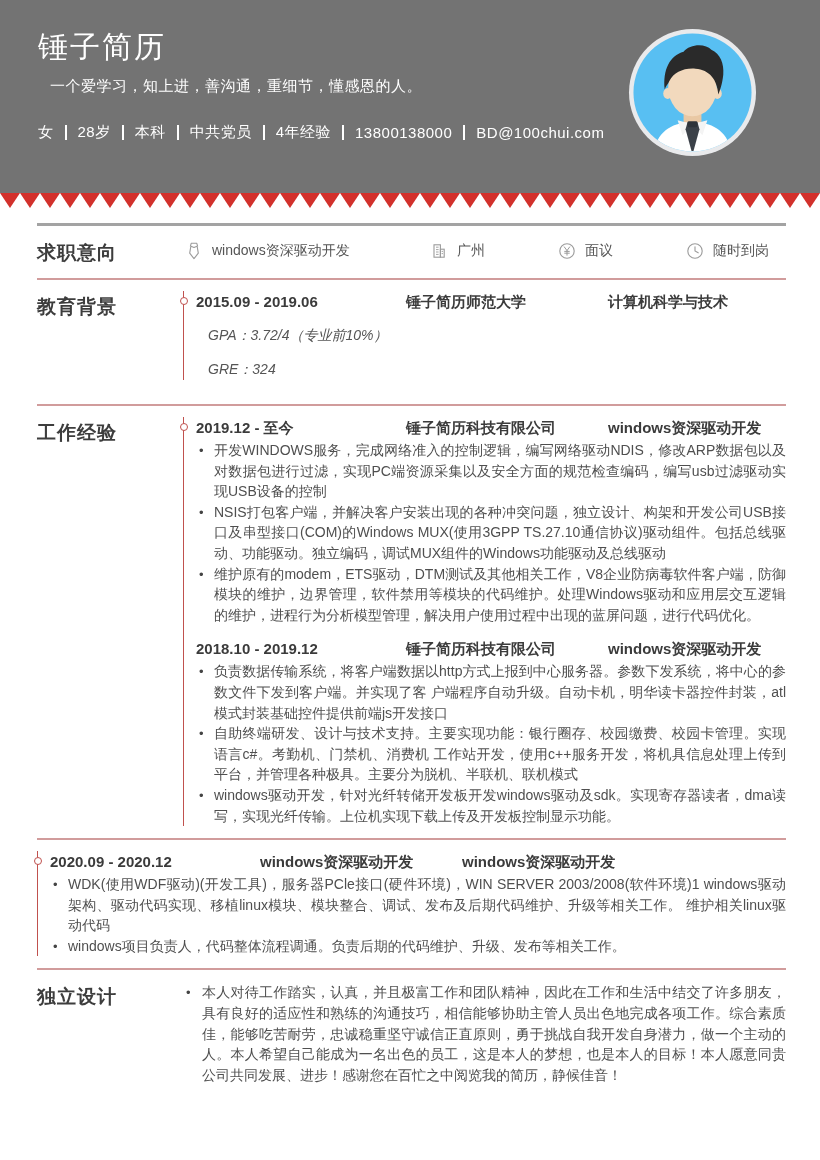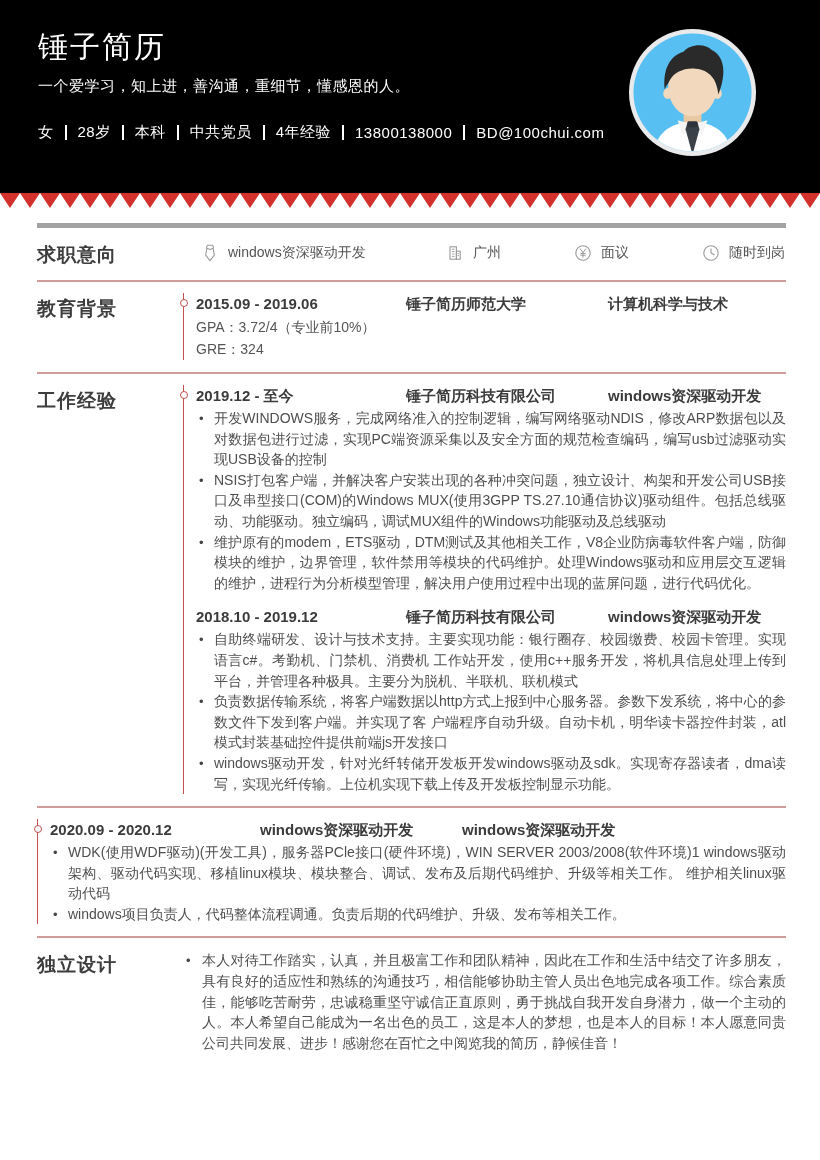--- a/index.html
+++ b/index.html
@@ -4,34 +4,34 @@
 <style>
   * { box-sizing: border-box; }
   html,body { margin:0; padding:0; }
   body {
     width:820px; height:1160px; background:#ffffff;
     font-family:"Liberation Sans", sans-serif;
     -webkit-font-smoothing:antialiased;
   }
 
   
-  .hero { position:relative; height:193px; background:#000000; color:#fff; overflow:visible; }
+  .hero { position:relative; height:193px; background:#737373; color:#fff; overflow:visible; }
   .hero-text { position:absolute; left:38px; top:30px; }
   .hero-name { margin:0; font-size:30px; font-weight:400; letter-spacing:2px; line-height:34px; }
-  .hero-tagline { margin:13px 0 0; font-size:15px; font-weight:400; letter-spacing:0.5px; }
+  .hero-tagline { margin:13px 12px 0; font-size:15px; font-weight:400; letter-spacing:0.5px; }
   .hero-info { margin-top:27px; display:flex; align-items:center; font-size:15px; letter-spacing:0.5px; }
   .hero-info .sep { display:inline-block; width:2px; height:15px; background:#ffffff; margin:0 11px; }
   .avatar { position:absolute; left:628px; top:28px; width:129px; height:129px; }
 
   .zigzag { display:block; height:15px; width:820px; }
 
   
   main { margin:15px 34px 0 37px; }
   .sec { display:flex; border-top:2px solid #d19c9c; padding:11px 0 12px; }
-  .sec-first { border-top:5px solid #a3a3a3;gap:16px; }
+  .sec-first { border-top:3px solid #a3a3a3; }
   .sec-label {
     flex:none; width:146px; font-size:19px; font-weight:700;
     color:#3d3d3d; letter-spacing:1px; padding-top:3px;
   }
   .sec-body { flex:1; min-width:0; }
 
   
   .intent-row { display:flex; align-items:center; padding:5px 0 3px 2px; }
   .intent-item { display:flex; align-items:center; color:#555; font-size:14px; }
   .intent-item .ic { flex:none; width:18px; height:18px; margin-right:9px; }
@@ -43,21 +43,21 @@
   .timeline { position:relative; border-left:1px solid #c0514e; padding-left:12px; margin-left:0; }
   .timeline::before {
     content:""; position:absolute; left:-4.5px; top:6px; width:6px; height:6px;
     border:1.5px solid #c0514e; background:#fff; border-radius:50%;
   }
   .entry + .entry { margin-top:13px; }
   .entry-head {
     display:grid; grid-template-columns:210px 202px 1fr;
     font-size:15px; font-weight:700; color:#3b3b3b; line-height:21px; margin-bottom:2px;
   }
-  .detail-line { margin:0; font-size:14px; color:#555; line-height:22px; }
+  .detail-line { margin:12px; font-size:14px; color:#555; line-height:22px;font-style:italic; }
 
   .bullets { list-style:none; margin:1px 0 0; padding:0; }
   .bullets li {
     position:relative; padding-left:18px; font-size:14px; color:#4f4f4f;
     line-height:20.6px; text-align:justify;
   }
   .bullets li::before { content:"•"; position:absolute; left:3px; top:1px; font-size:13px; color:#444; }
 
   .plain-body { padding-left:2px; }
   .plain-body .bullets li { padding-left:17px; }
@@ -202,22 +202,22 @@
           </ul>
         </div>
 
         <div class="entry">
           <div class="entry-head">
             <span>2018.10 - 2019.12</span>
             <span>锤子简历科技有限公司</span>
             <span>windows资深驱动开发</span>
           </div>
           <ul class="bullets">
+            <li>负责数据传输系统，将客户端数据以http方式上报到中心服务器。参数下发系统，将中心的参数文件下发到客户端。并实现了客 户端程序自动升级。自动卡机，明华读卡器控件封装，atl模式封装基础控件提供前端js开发接口</li>
             <li>自助终端研发、设计与技术支持。主要实现功能：银行圈存、校园缴费、校园卡管理。实现语言c#。考勤机、门禁机、消费机 工作站开发，使用c++服务开发，将机具信息处理上传到平台，并管理各种极具。主要分为脱机、半联机、联机模式</li>
-            <li>负责数据传输系统，将客户端数据以http方式上报到中心服务器。参数下发系统，将中心的参数文件下发到客户端。并实现了客 户端程序自动升级。自动卡机，明华读卡器控件封装，atl模式封装基础控件提供前端js开发接口</li>
             <li>windows驱动开发，针对光纤转储开发板开发windows驱动及sdk。实现寄存器读者，dma读写，实现光纤传输。上位机实现下载上传及开发板控制显示功能。</li>
           </ul>
         </div>
 
       </div>
     </div>
   </section>
 
   <section class="sec">
     <div class="sec-body">

